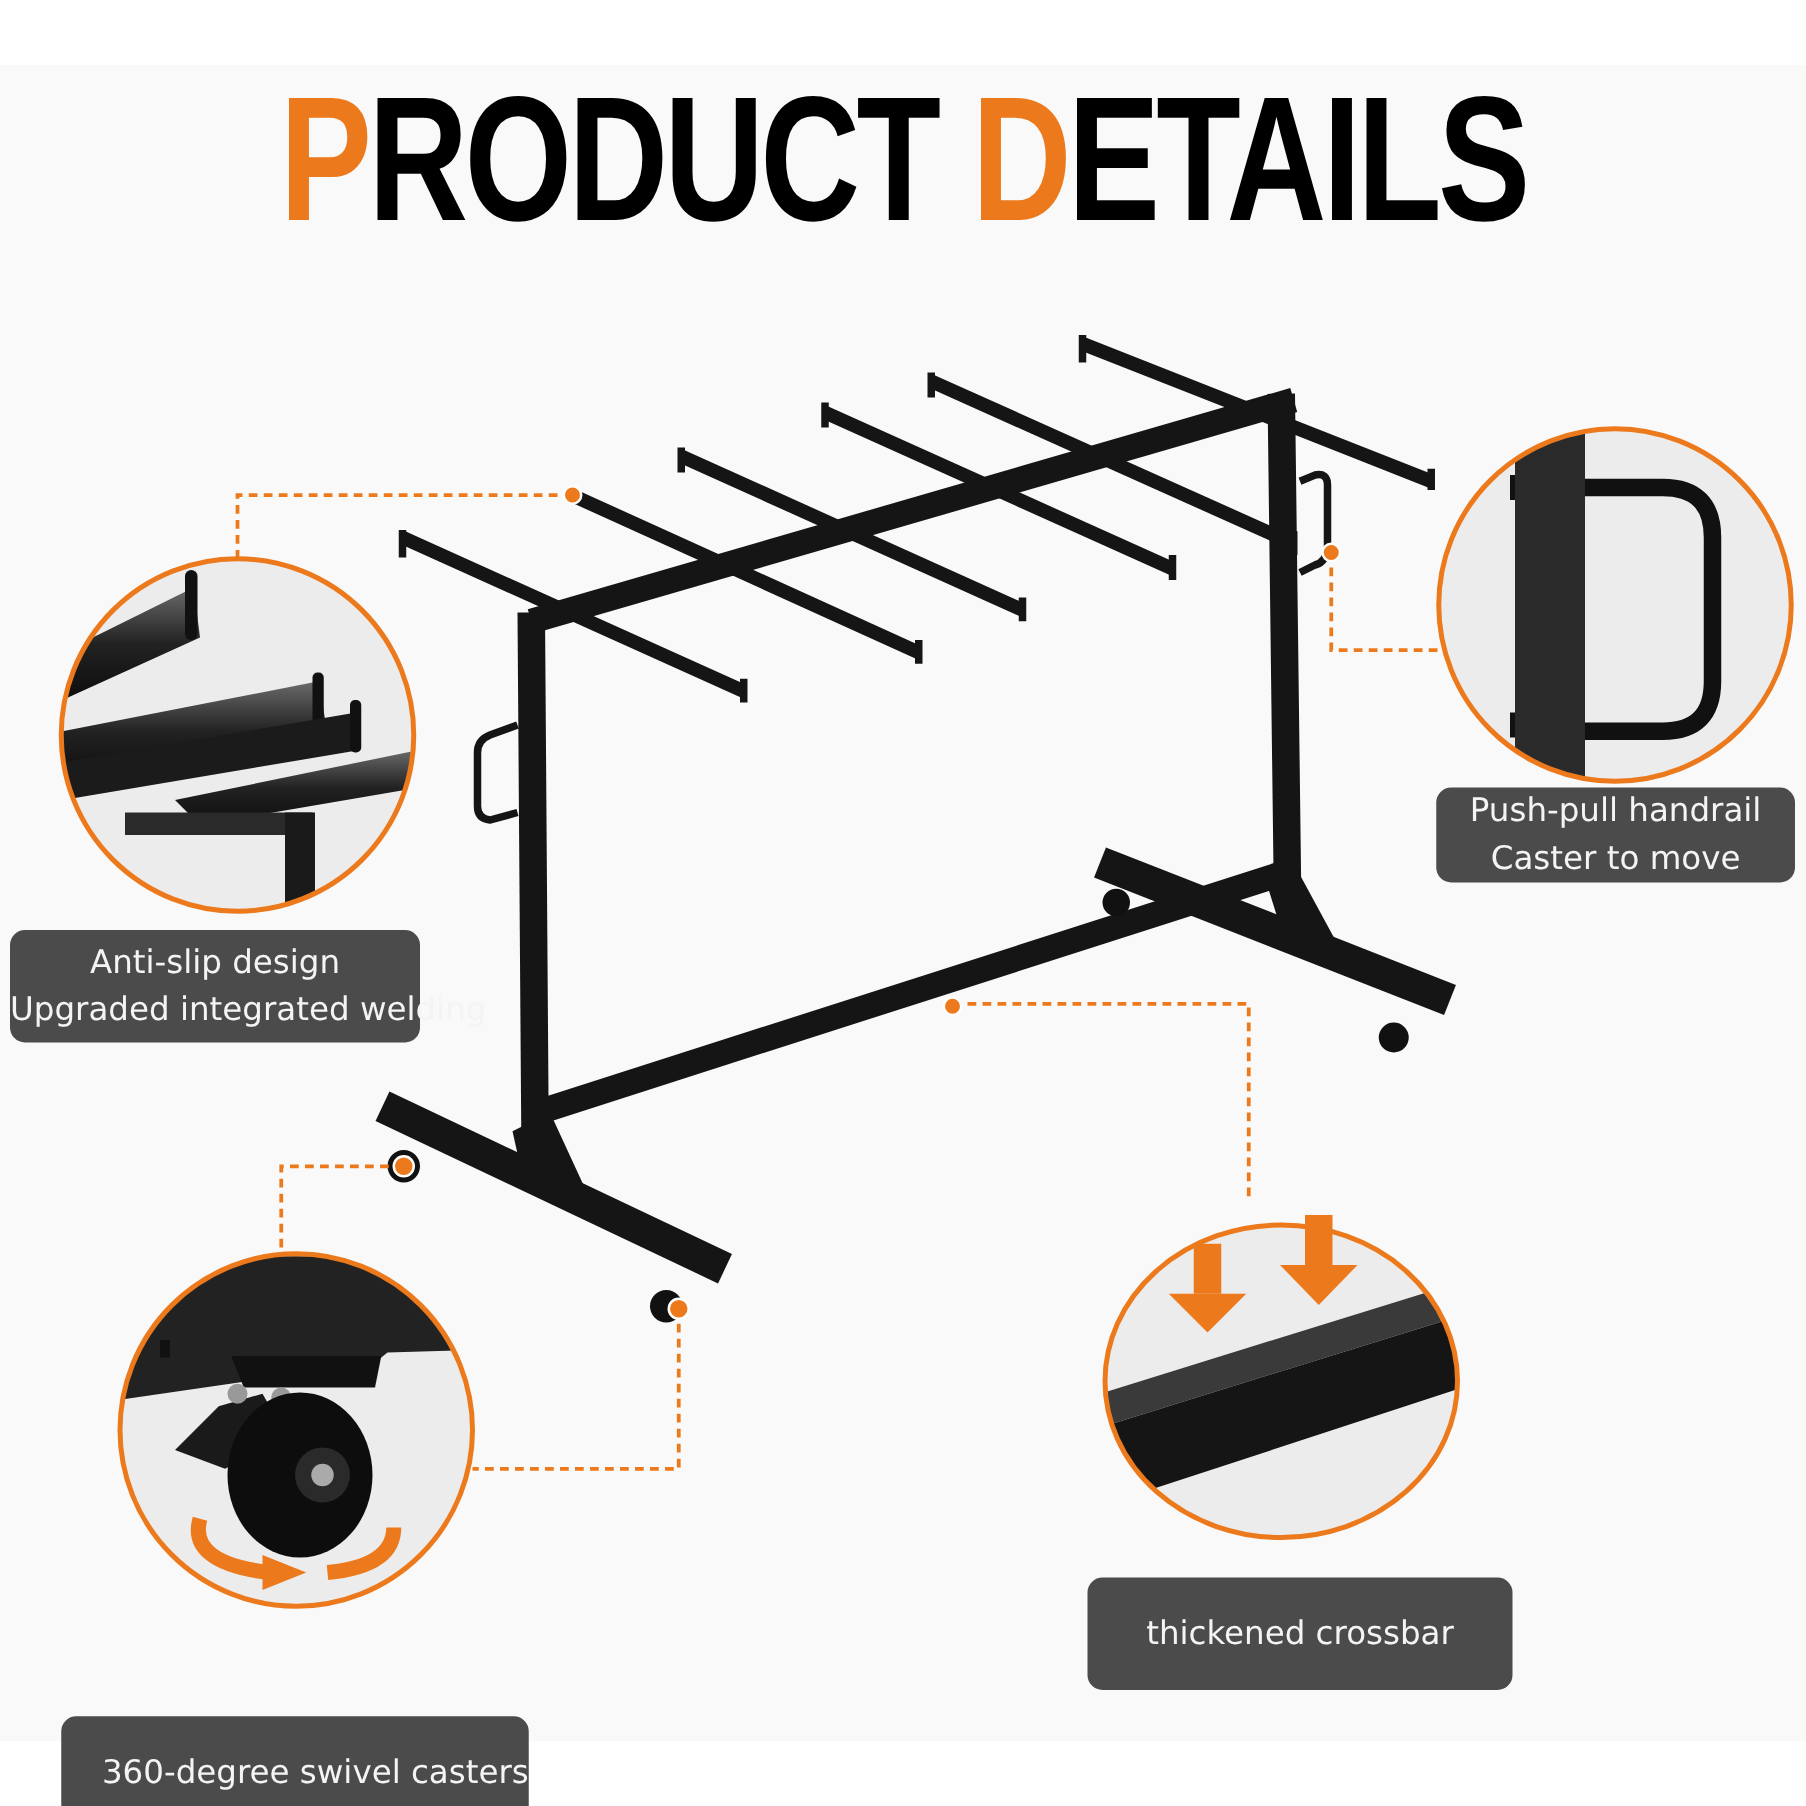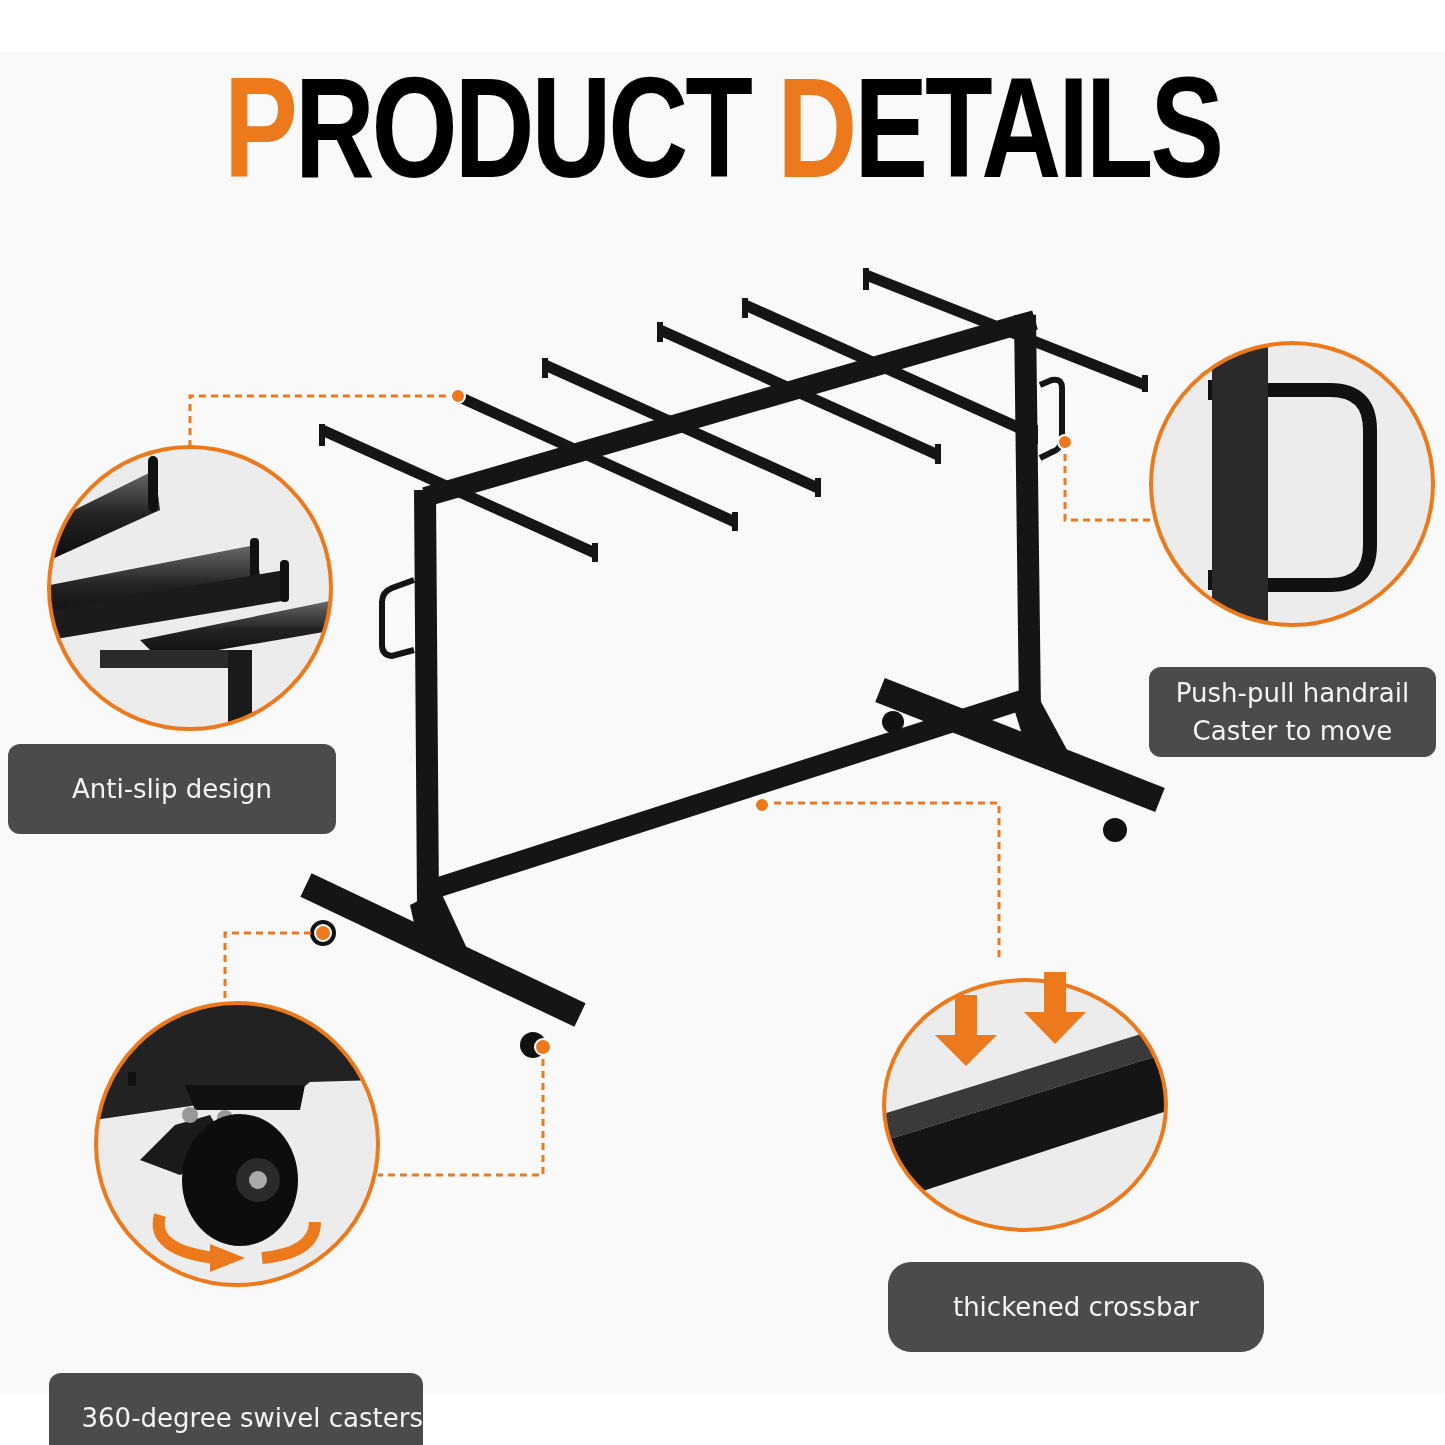--- a/index.html
+++ b/index.html
@@ -171,26 +171,27 @@
       <polygon points="935,1035 997,1035 966,1066"></polygon>
       <rect x="1044" y="972" width="22" height="42"></rect>
       <polygon points="1024,1012 1086,1012 1055,1044"></polygon>
     </g>
     <ellipse cx="1025" cy="1105" rx="141" ry="125" fill="none" stroke="#ec7a1c" stroke-width="4"></ellipse>
   </g>
 </svg>
 
 <div class="caption" style="left:8px; top:744px; width:328px; height:90px;">
   <span>Anti-slip design</span>
+  <span>Upgraded integrated welding</span>
 </div>
 
-<div class="caption" style="left:1149px; top:667px; width:287px; height:90px;">
+<div class="caption" style="left:1149px; top:630px; width:287px; height:76px;">
   <span>Push-pull handrail</span>
   <span>Caster to move</span>
 </div>
 
 <div class="caption" style="left:49px; top:1373px; width:374px; height:90px;text-align:right;">
   <span>360-degree swivel casters</span>
 </div>
 
-<div class="caption" style="left:888px; top:1262px; width:376px; height:90px;border-radius:23px;">
+<div class="caption" style="left:870px; top:1262px; width:340px; height:90px;">
   <span>thickened crossbar</span>
 </div>
 
 </body></html>

